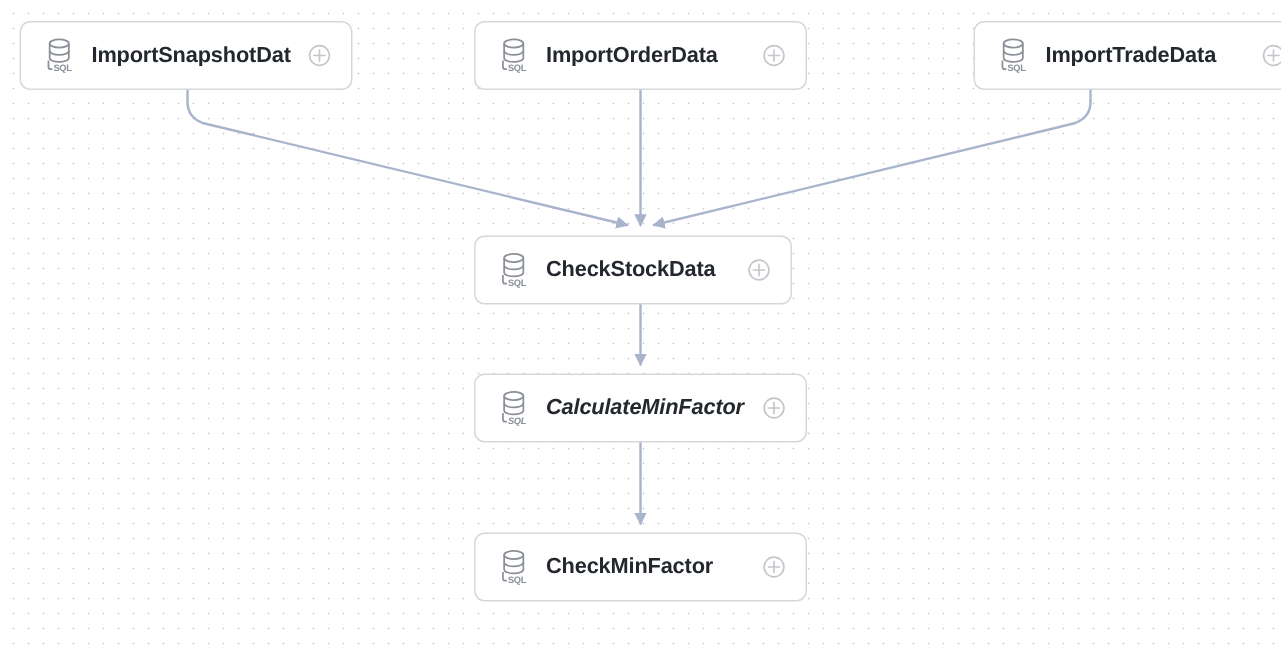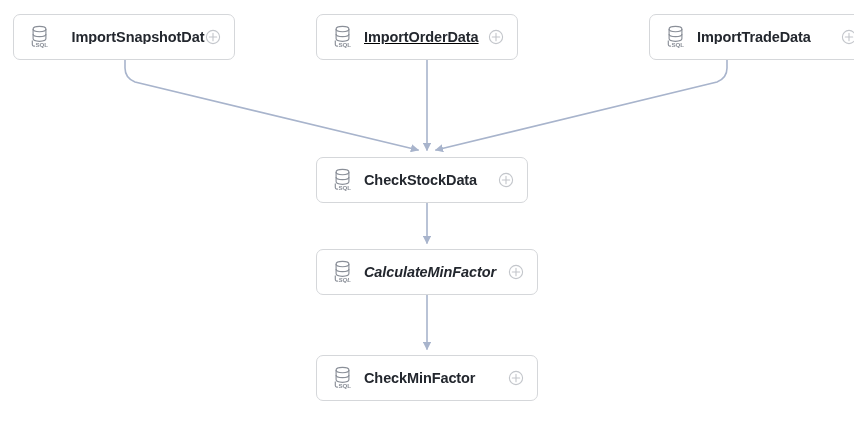--- a/index.html
+++ b/index.html
@@ -69,21 +69,20 @@
     flex: 0 0 auto;
     width: 16px;
     height: 16px;
     margin-left: 6px;
     display: block;
   }
 
   
   .node.truncated .node-label {
     max-width: 158px;
-    text-align: center;
   }
   .node.truncated .node-plus {
     margin-left: -10px;
     position: relative;
     z-index: 2;
   }
 </style>
 </head>
 <body>
 
@@ -120,21 +119,21 @@
       </g>
       <text x="7.6" y="23.4" font-family="'Liberation Sans', sans-serif" font-size="6.2" font-weight="bold" fill="#8a8f98" letter-spacing="-0.2">SQL</text>
     </svg>
     <span class="node-label">ImportSnapshotDat</span>
     <svg class="node-plus" viewBox="0 0 16 16" xmlns="http://www.w3.org/2000/svg">
       <circle cx="8" cy="8" r="6.6" fill="#ffffff" stroke="#c3c6cb" stroke-width="1.1"></circle>
       <path d="M8 4.3 V11.7 M4.3 8 H11.7" stroke="#c3c6cb" stroke-width="1.1" stroke-linecap="round"></path>
     </svg>
   </div>
 
-  <div class="node" style="left:316px; top:14px; width:202px;text-decoration:underline;">
+  <div class="node" style="left:316px; top:14px; width:222px;">
     <svg class="node-icon" viewBox="0 0 22 26" xmlns="http://www.w3.org/2000/svg">
       <g fill="none" stroke="#8a8f98" stroke-width="1.15">
         <ellipse cx="11.5" cy="5" rx="6.4" ry="2.7"></ellipse>
         <path d="M5.1 5 v9.6 c0 1.5 2.87 2.7 6.4 2.7 s6.4-1.2 6.4-2.7 V5"></path>
         <path d="M5.1 9.9 c0 1.5 2.87 2.7 6.4 2.7 s6.4-1.2 6.4-2.7"></path>
         <path d="M4.3 16.4 v4.2 c0 0.8 0.7 1.5 1.5 1.5 h1.1"></path>
       </g>
       <text x="7.6" y="23.4" font-family="'Liberation Sans', sans-serif" font-size="6.2" font-weight="bold" fill="#8a8f98" letter-spacing="-0.2">SQL</text>
     </svg>
     <span class="node-label">ImportOrderData</span>

